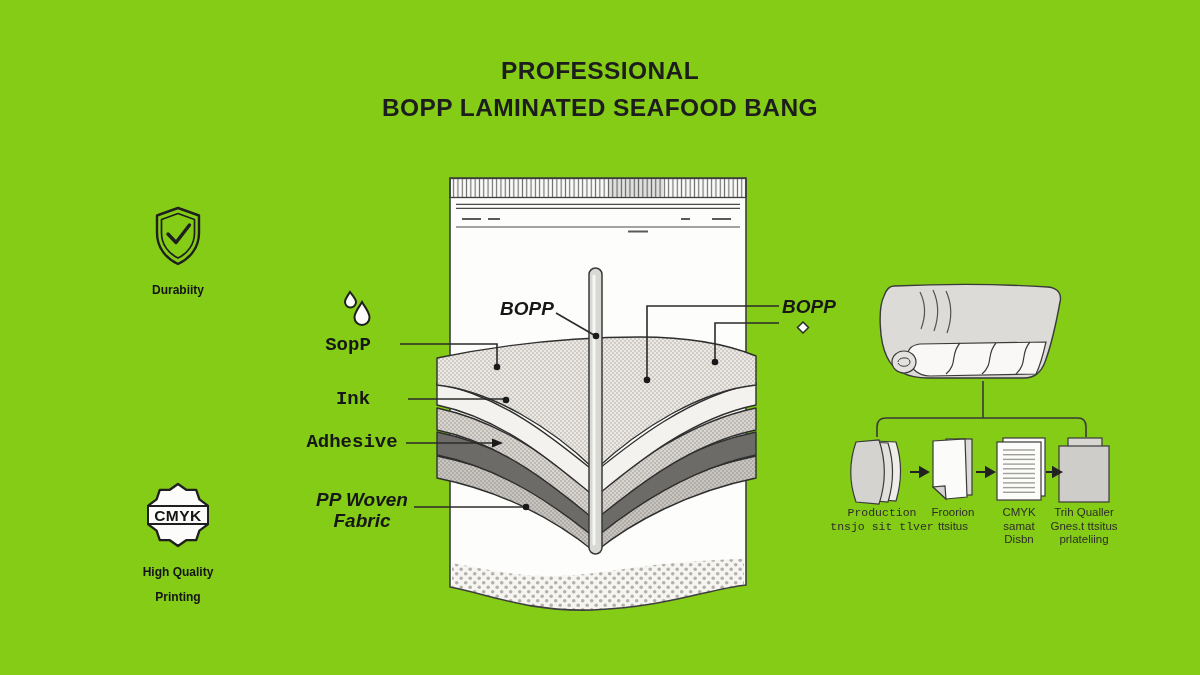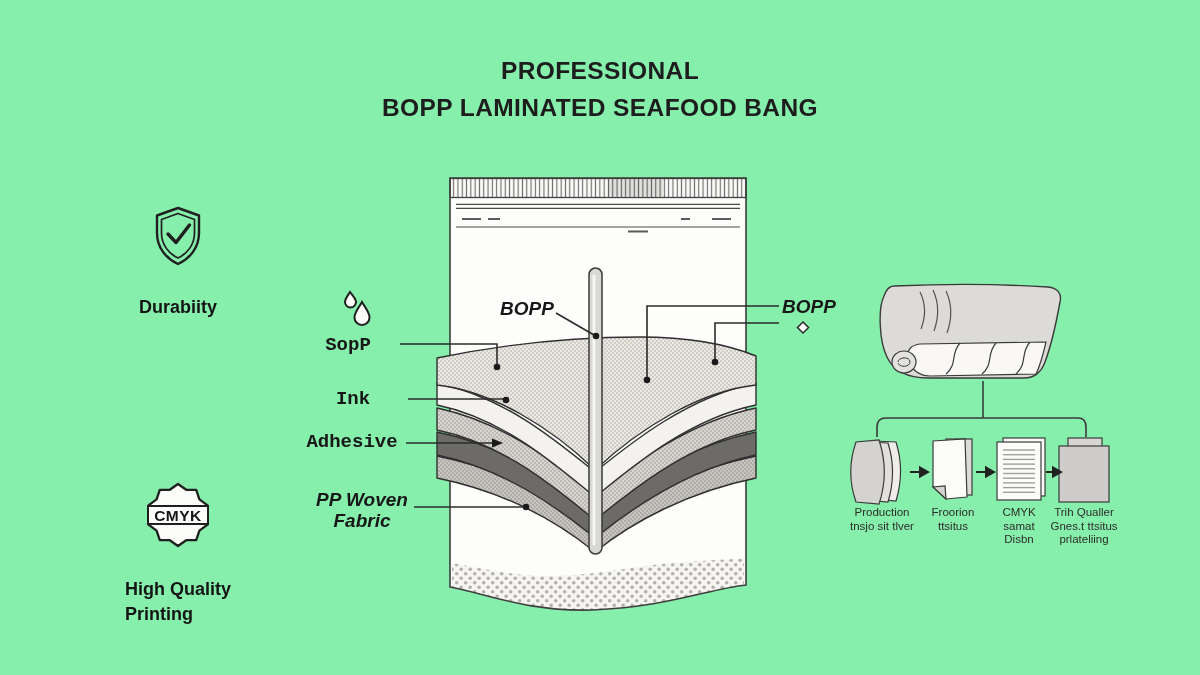--- a/index.html
+++ b/index.html
@@ -1,26 +1,26 @@
 <!DOCTYPE html>
 <html><head>
 <meta charset="utf-8">
 <style>
   html,body{margin:0;padding:0;background:#e9e9e9;}
   .canvas{
-    position:relative;width:1200px;height:675px;background:#86efac;
+    position:relative;width:1200px;height:675px;background:#84cc16;
     font-family:"Liberation Sans",sans-serif;color:#1b1b1b;overflow:hidden;
   }
   .art{position:absolute;left:0;top:0;width:1200px;height:675px;}
   .title{
     position:absolute;left:330px;top:52px;width:540px;text-align:center;
     font-weight:bold;font-size:24.5px;line-height:37px;letter-spacing:.4px;color:#1d1d1d;
   }
   .feature{position:absolute;width:132px;display:flex;flex-direction:column;align-items:center;}
-  .feat-label{margin-top:27px;text-align:left;font-size:18px;font-weight:bold;line-height:25px;color:#141414;}
+  .feat-label{margin-top:10px;text-align:center;font-size:12px;font-weight:bold;line-height:25px;color:#141414;}
   .callout{position:absolute;font-size:19px;font-weight:bold;color:#171717;line-height:24px;}
   .ta-r{text-align:center;font-family:Liberation Mono, monospace;}.ta-c{text-align:center;font-style:italic;}
   .pstep{position:absolute;width:124px;text-align:center;font-size:11.5px;line-height:13.5px;color:#2e2c29;}
   .drop-mini{position:absolute;left:338px;top:288px;}
   svg text{font-family:"Liberation Sans",sans-serif;}
 </style>
 </head>
 <body>
 
 <div class="canvas">
@@ -213,21 +213,21 @@
   <div class="callout ta-r" style="left:298px;top:333px;width:100px;">SopP</div>
   <div class="callout ta-r" style="left:303px;top:387px;width:100px;">Ink</div>
   <div class="callout ta-r" style="left:300px;top:430px;width:104px;">Adhesive</div>
   <div class="callout ta-c" style="left:302px;top:489px;width:120px;line-height:21px;text-align:center;">
     <div>PP Woven</div>
     <div>Fabric</div>
   </div>
   <div class="callout ta-c" style="left:497px;top:297px;width:60px;">BOPP</div>
   <div class="callout ta-c" style="left:780px;top:295px;width:58px;">BOPP</div>
 
-  <div class="pstep" style="left:820px;top:506px;">
+  <div class="pstep" style="left:820px;top:506px;font-family:Liberation Mono, monospace;">
     <div>Production</div>
     <div>tnsjo sit tlver</div>
     <div></div>
   </div>
   <div class="pstep" style="left:891px;top:506px;">
     <div>Froorion</div>
     <div>ttsitus</div>
     <div></div>
   </div>
   <div class="pstep" style="left:957px;top:506px;">

